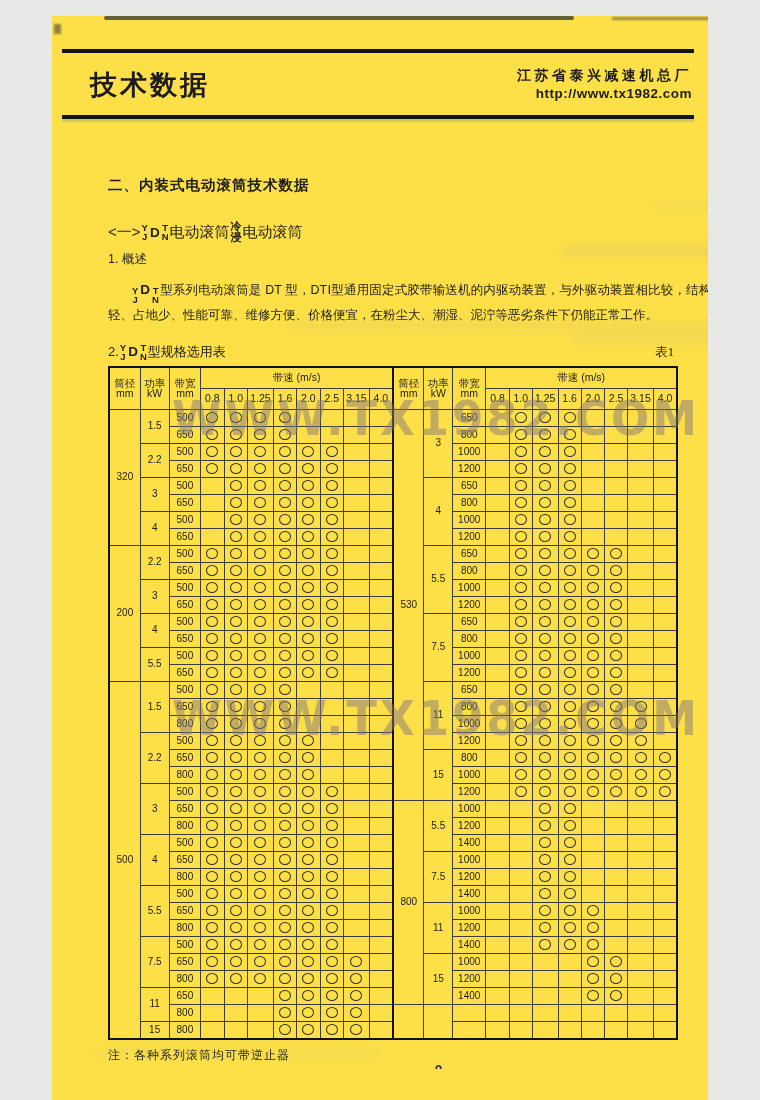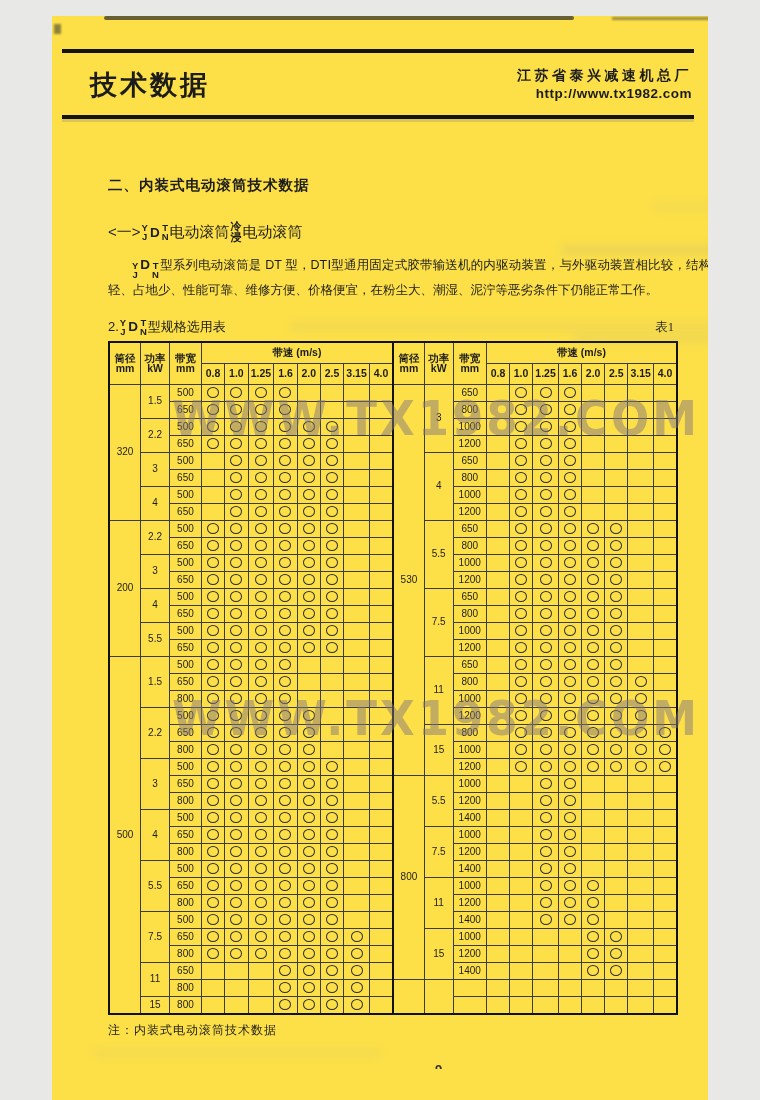--- a/index.html
+++ b/index.html
@@ -44,21 +44,21 @@
   .overview { margin:10px 0 0 0; font-size:12.5px; line-height:1.8; width:692px; text-align:justify; }
   .overview .indent { margin-left:24px; }
   .table-label-row { margin-top:16px; display:flex; align-items:center; font-size:13px; }
   .table-tag { margin-left:auto; margin-right:4px; font-size:12.5px; align-self:flex-end;font-family:Liberation Serif, serif; }
 
   
   .tables { display:flex; margin-top:5px; }
   table.spec { border-collapse:collapse; table-layout:fixed; border:2px solid #111; }
   table.spec + table.spec { margin-left:-2px; }
   .spec th, .spec td { border:1px solid #3c3c3c; padding:0; text-align:center; vertical-align:middle; }
-  .spec thead th { font-weight:bold; font-size:10.5px; line-height:11px; height:20px; }
+  .spec thead th { font-weight:normal; font-size:10.5px; line-height:11px; height:20px; }
   .spec thead .unit-head div { line-height:10.5px; }
   .spec tbody td { height:16px; font-size:10px; line-height:10px; }
   col.cd { width:40px; } col.ck { width:38px; } col.cw { width:41px; } col.cs { width:29px; }
   .spec td.dia { font-size:10px; }
   .o { display:inline-block; width:10px; height:9px; border:1.4px solid #2e2e2e; border-radius:50%; vertical-align:middle; }
 
   .note { margin-top:7px; font-size:12px; letter-spacing:1px; }
 
   
   .watermark {
@@ -112,20 +112,21 @@
           <span>N</span>
         </span>
         <span>电动滚筒</span>
         <span class="stack stack-cool">
           <span>冷</span>
           <span>浸</span>
         </span>
         <span>电动滚筒</span>
     </div>
 
+    <div class="overview-label">1. 概述</div>
 
     <p class="overview">
       <span class="stack indent">
           <span>Y</span>
           <span>J</span>
         </span><span class="model-mid">D</span><span class="stack">
           <span>T</span>
           <span>N</span>
         </span><span>型系列电动滚筒是 DT 型，DTⅠ型通用固定式胶带输送机的内驱动装置，与外驱动装置相比较，结构简单紧凑、重量轻、占地少、性能可靠、维修方便、价格便宜，在粉尘大、潮湿、泥泞等恶劣条件下仍能正常工作。</span>
     </p>
@@ -1063,20 +1064,20 @@
               <td class="mark"></td>
               <td class="mark"></td>
               <td class="mark"></td>
               <td class="mark"></td>
               <td class="mark"></td>
             </tr>
           </tbody>
       </table>
     </div>
 
-    <div class="note">注：内装式电动滚筒技术数据</div>
+    <div class="note">注：各种系列滚筒均可带逆止器</div>
   </div>
 
   <div class="watermark wm1">WWW.TX1982.COM</div>
   <div class="watermark wm2">WWW.TX1982.COM</div>
 
   <div class="page-num">9</div>
 </div>
 
 </body></html>

